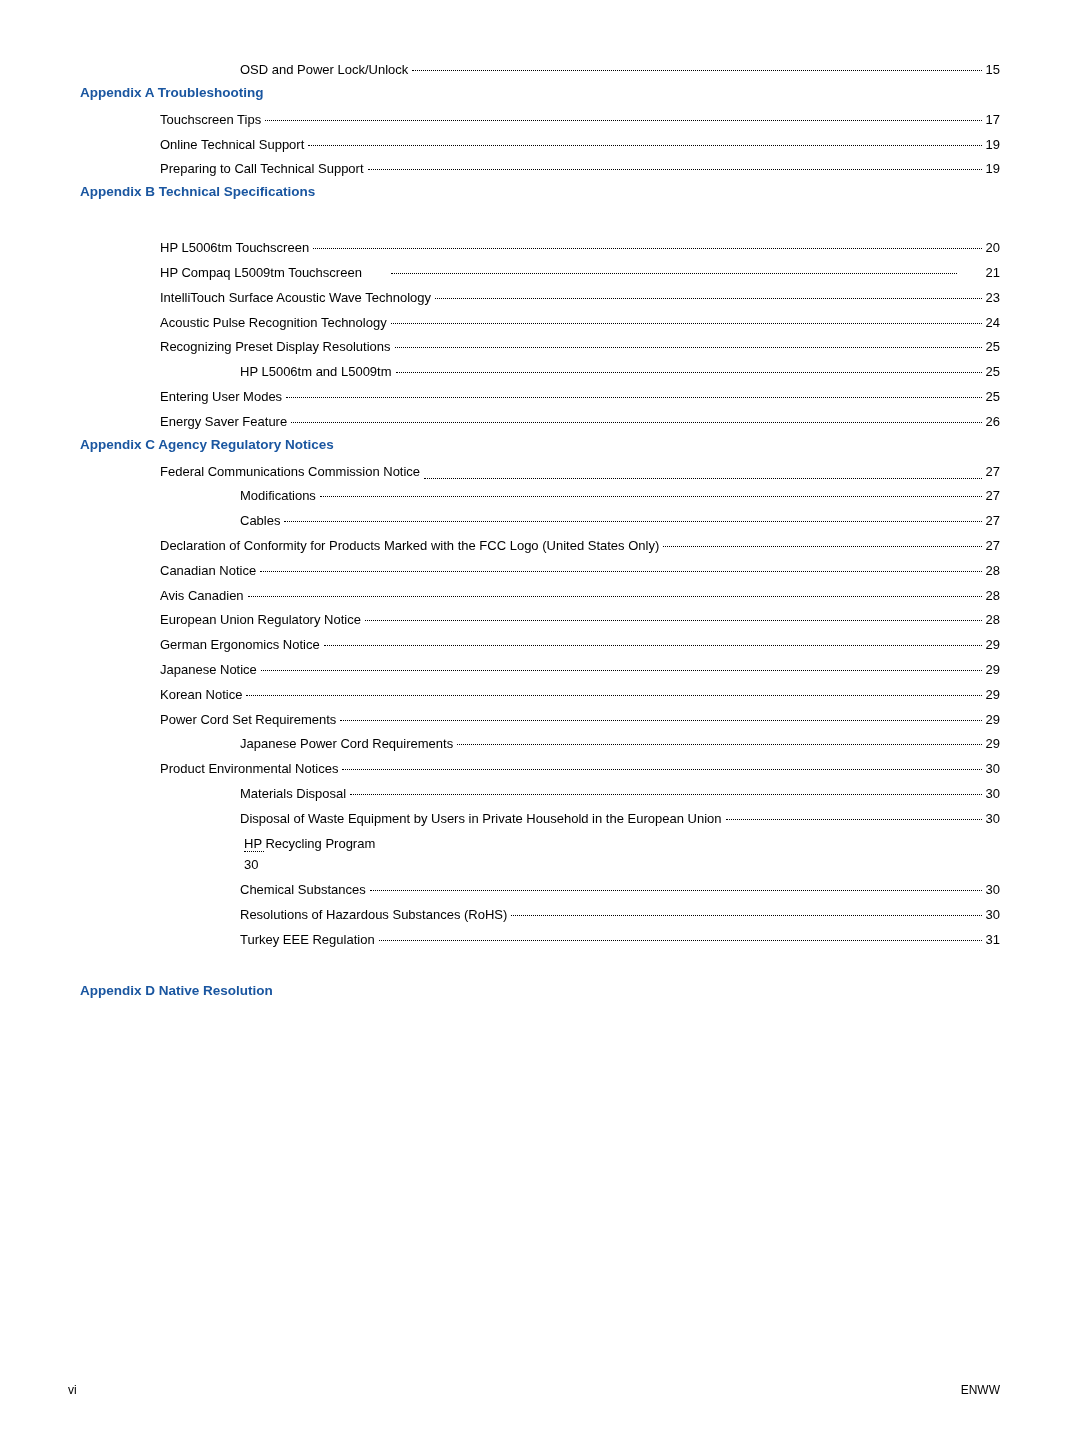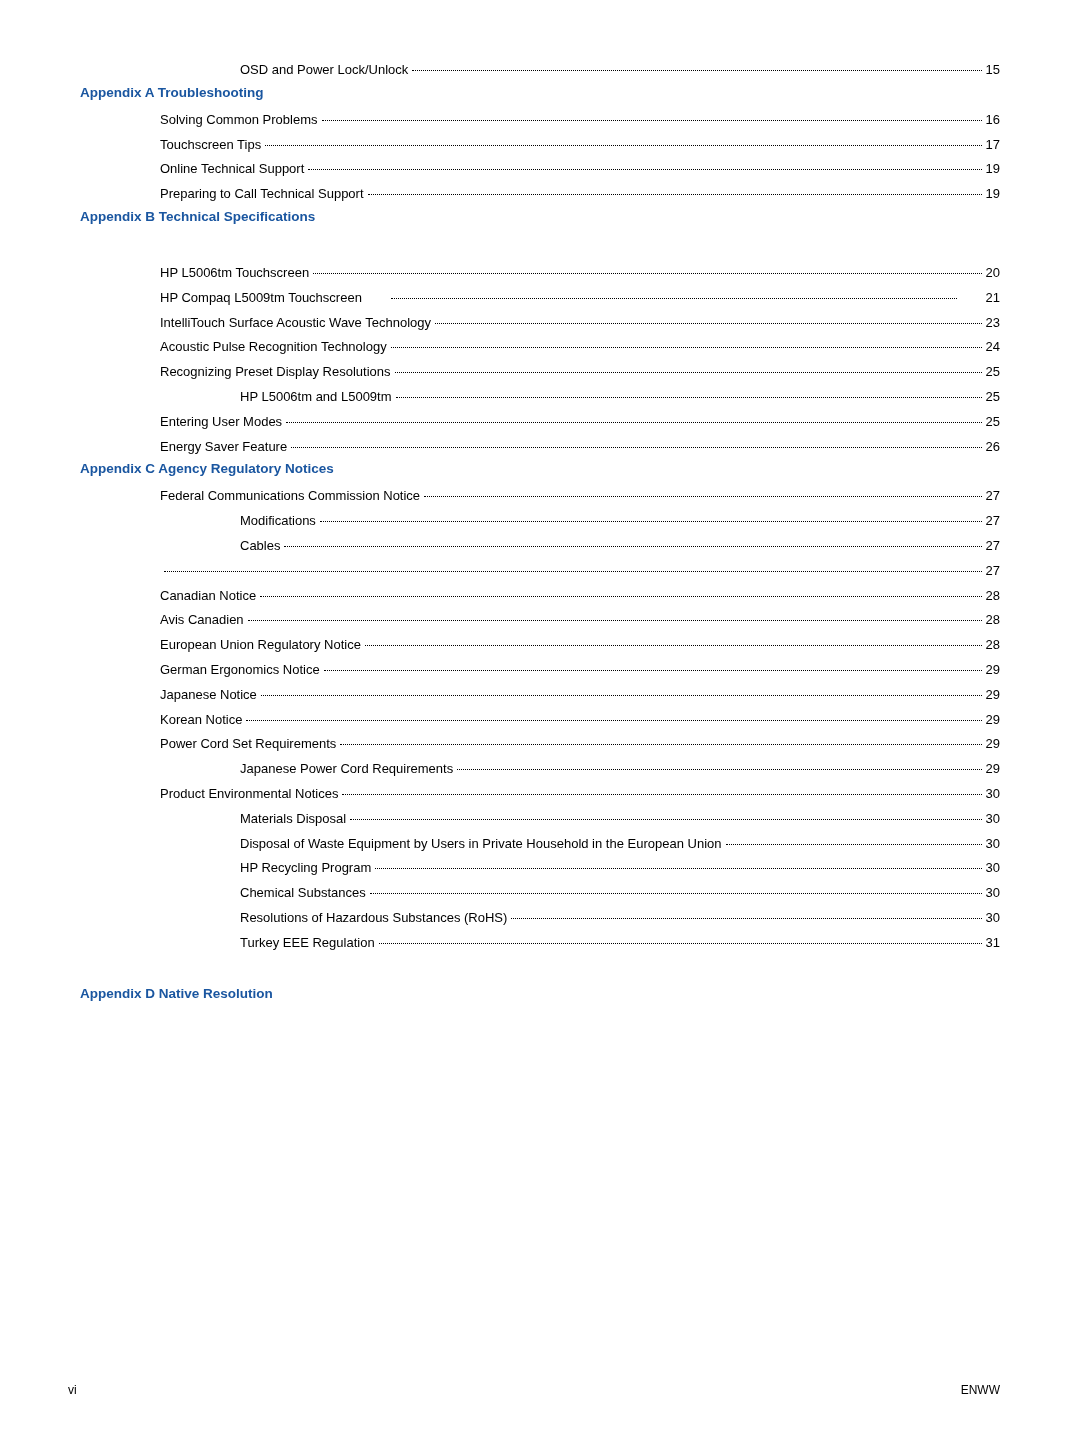--- a/index.html
+++ b/index.html
@@ -72,25 +72,20 @@
 <div class="toc-entry top-entry">
   <span class="entry-text">OSD and Power Lock/Unlock</span>
   <span class="dots"></span>
   <span class="page-num">15</span>
 </div>
 
 <div>
   <span class="section-heading">Appendix A  Troubleshooting</span>
   <div id="appendix-a-entries">
       <div class="toc-entry" style="padding-left: 80px;">
-        <span class="entry-text">Solving Common Problems</span>
-        <span class="dots"></span>
-        <span class="page-num">16</span>
-      </div>
-      <div class="toc-entry" style="padding-left: 80px;">
         <span class="entry-text">Touchscreen Tips</span>
         <span class="dots"></span>
         <span class="page-num">17</span>
       </div>
       <div class="toc-entry" style="padding-left: 80px;">
         <span class="entry-text">Online Technical Support</span>
         <span class="dots"></span>
         <span class="page-num">19</span>
       </div>
       <div class="toc-entry" style="padding-left: 80px;">
@@ -143,36 +138,37 @@
         <span class="entry-text">Energy Saver Feature</span>
         <span class="dots"></span>
         <span class="page-num">26</span>
       </div>
     </div>
 </div>
 
 <div>
   <span class="section-heading">Appendix C  Agency Regulatory Notices</span>
   <div id="appendix-c-entries">
-      <div class="toc-entry" style="padding-left: 80px;">
+      <div class="toc-entry" style="padding-left: 80px; align-items: flex-end;">
         <span class="entry-text">Federal Communications Commission Notice</span>
         <span class="dots"></span>
         <span class="page-num">27</span>
       </div>
       <div class="toc-entry" style="padding-left: 160px;">
         <span class="entry-text">Modifications</span>
         <span class="dots"></span>
         <span class="page-num">27</span>
       </div>
       <div class="toc-entry" style="padding-left: 160px;">
         <span class="entry-text">Cables</span>
         <span class="dots"></span>
         <span class="page-num">27</span>
       </div>
       <div class="toc-entry" style="padding-left: 80px;">
+        <span class="entry-text">Declaration of Conformity for Products Marked with the FCC Logo (United States Only)</span>
         <span class="dots"></span>
         <span class="page-num">27</span>
       </div>
       <div class="toc-entry" style="padding-left: 80px;">
         <span class="entry-text">Canadian Notice</span>
         <span class="dots"></span>
         <span class="page-num">28</span>
       </div>
       <div class="toc-entry" style="padding-left: 80px;">
         <span class="entry-text">Avis Canadien</span>
@@ -217,21 +213,21 @@
       <div class="toc-entry" style="padding-left: 160px;">
         <span class="entry-text">Materials Disposal</span>
         <span class="dots"></span>
         <span class="page-num">30</span>
       </div>
       <div class="toc-entry" style="padding-left: 160px;">
         <span class="entry-text">Disposal of Waste Equipment by Users in Private Household in the European Union</span>
         <span class="dots"></span>
         <span class="page-num">30</span>
       </div>
-      <div class="toc-entry" style="padding-left: 160px;">
+      <div class="toc-entry" style="padding-left: 160px; flex-direction: column;">
         <span class="entry-text">HP Recycling Program</span>
         <span class="dots"></span>
         <span class="page-num">30</span>
       </div>
       <div class="toc-entry" style="padding-left: 160px;">
         <span class="entry-text">Chemical Substances</span>
         <span class="dots"></span>
         <span class="page-num">30</span>
       </div>
       <div class="toc-entry" style="padding-left: 160px;">

